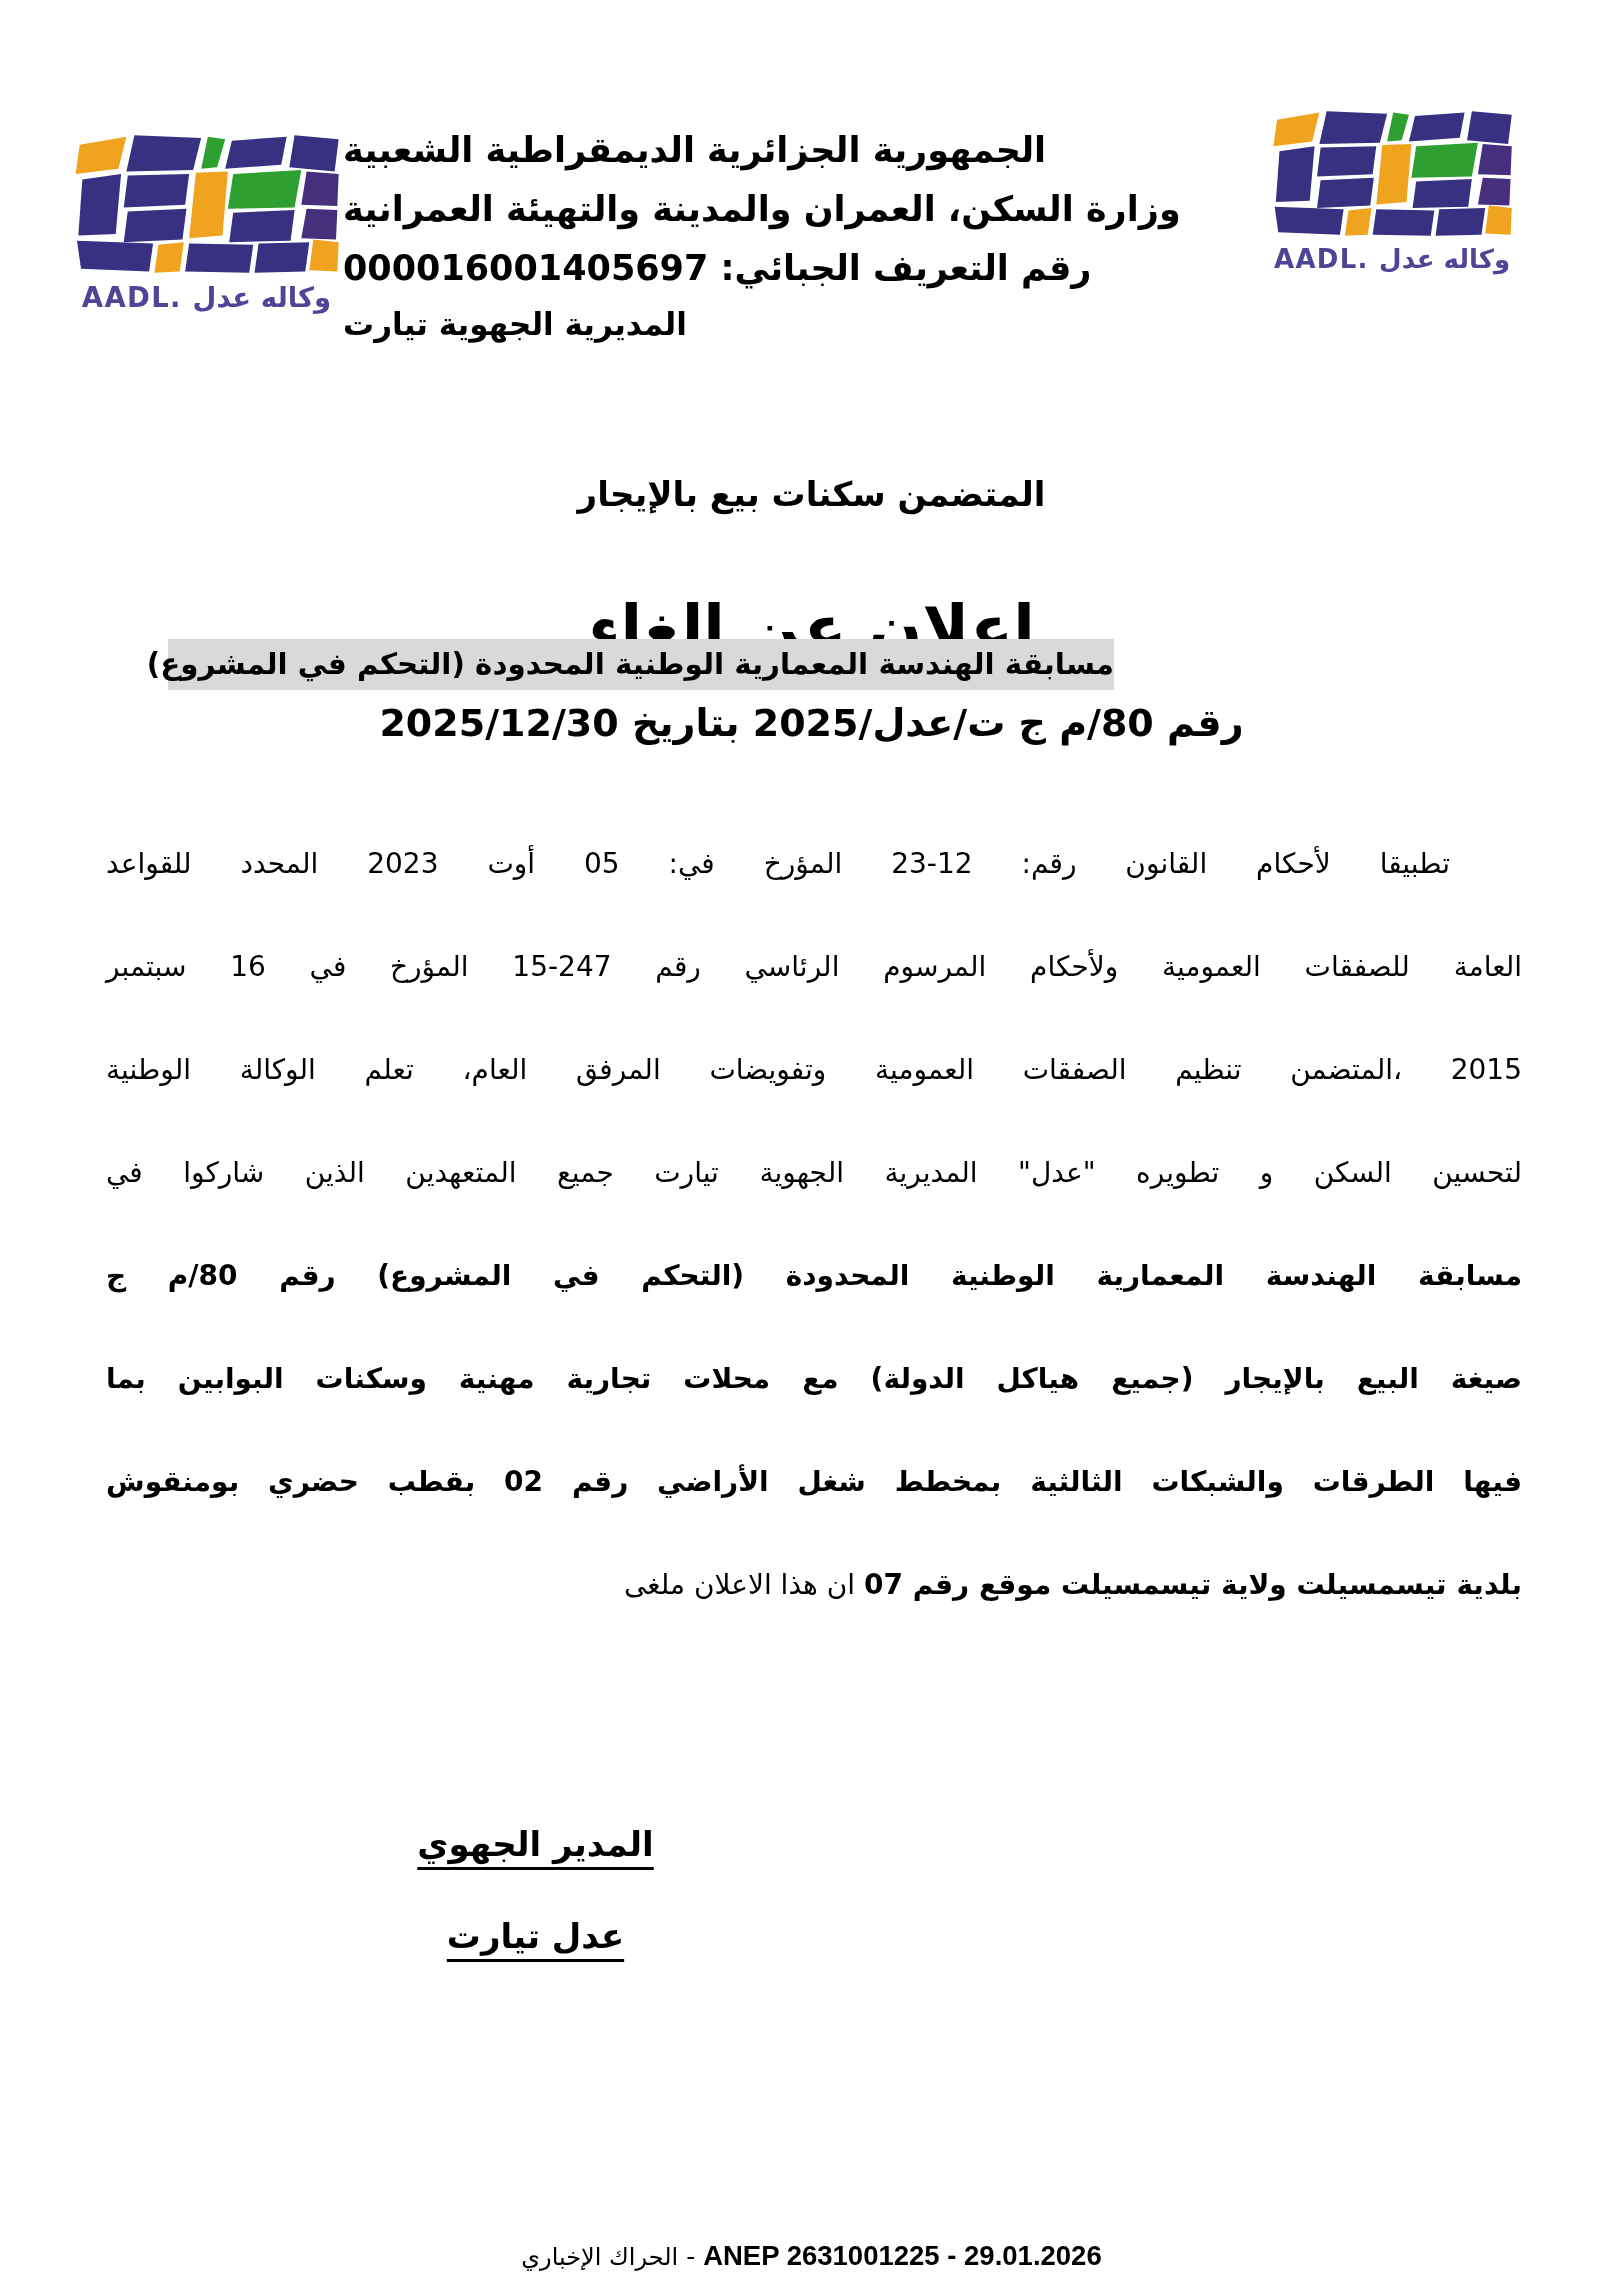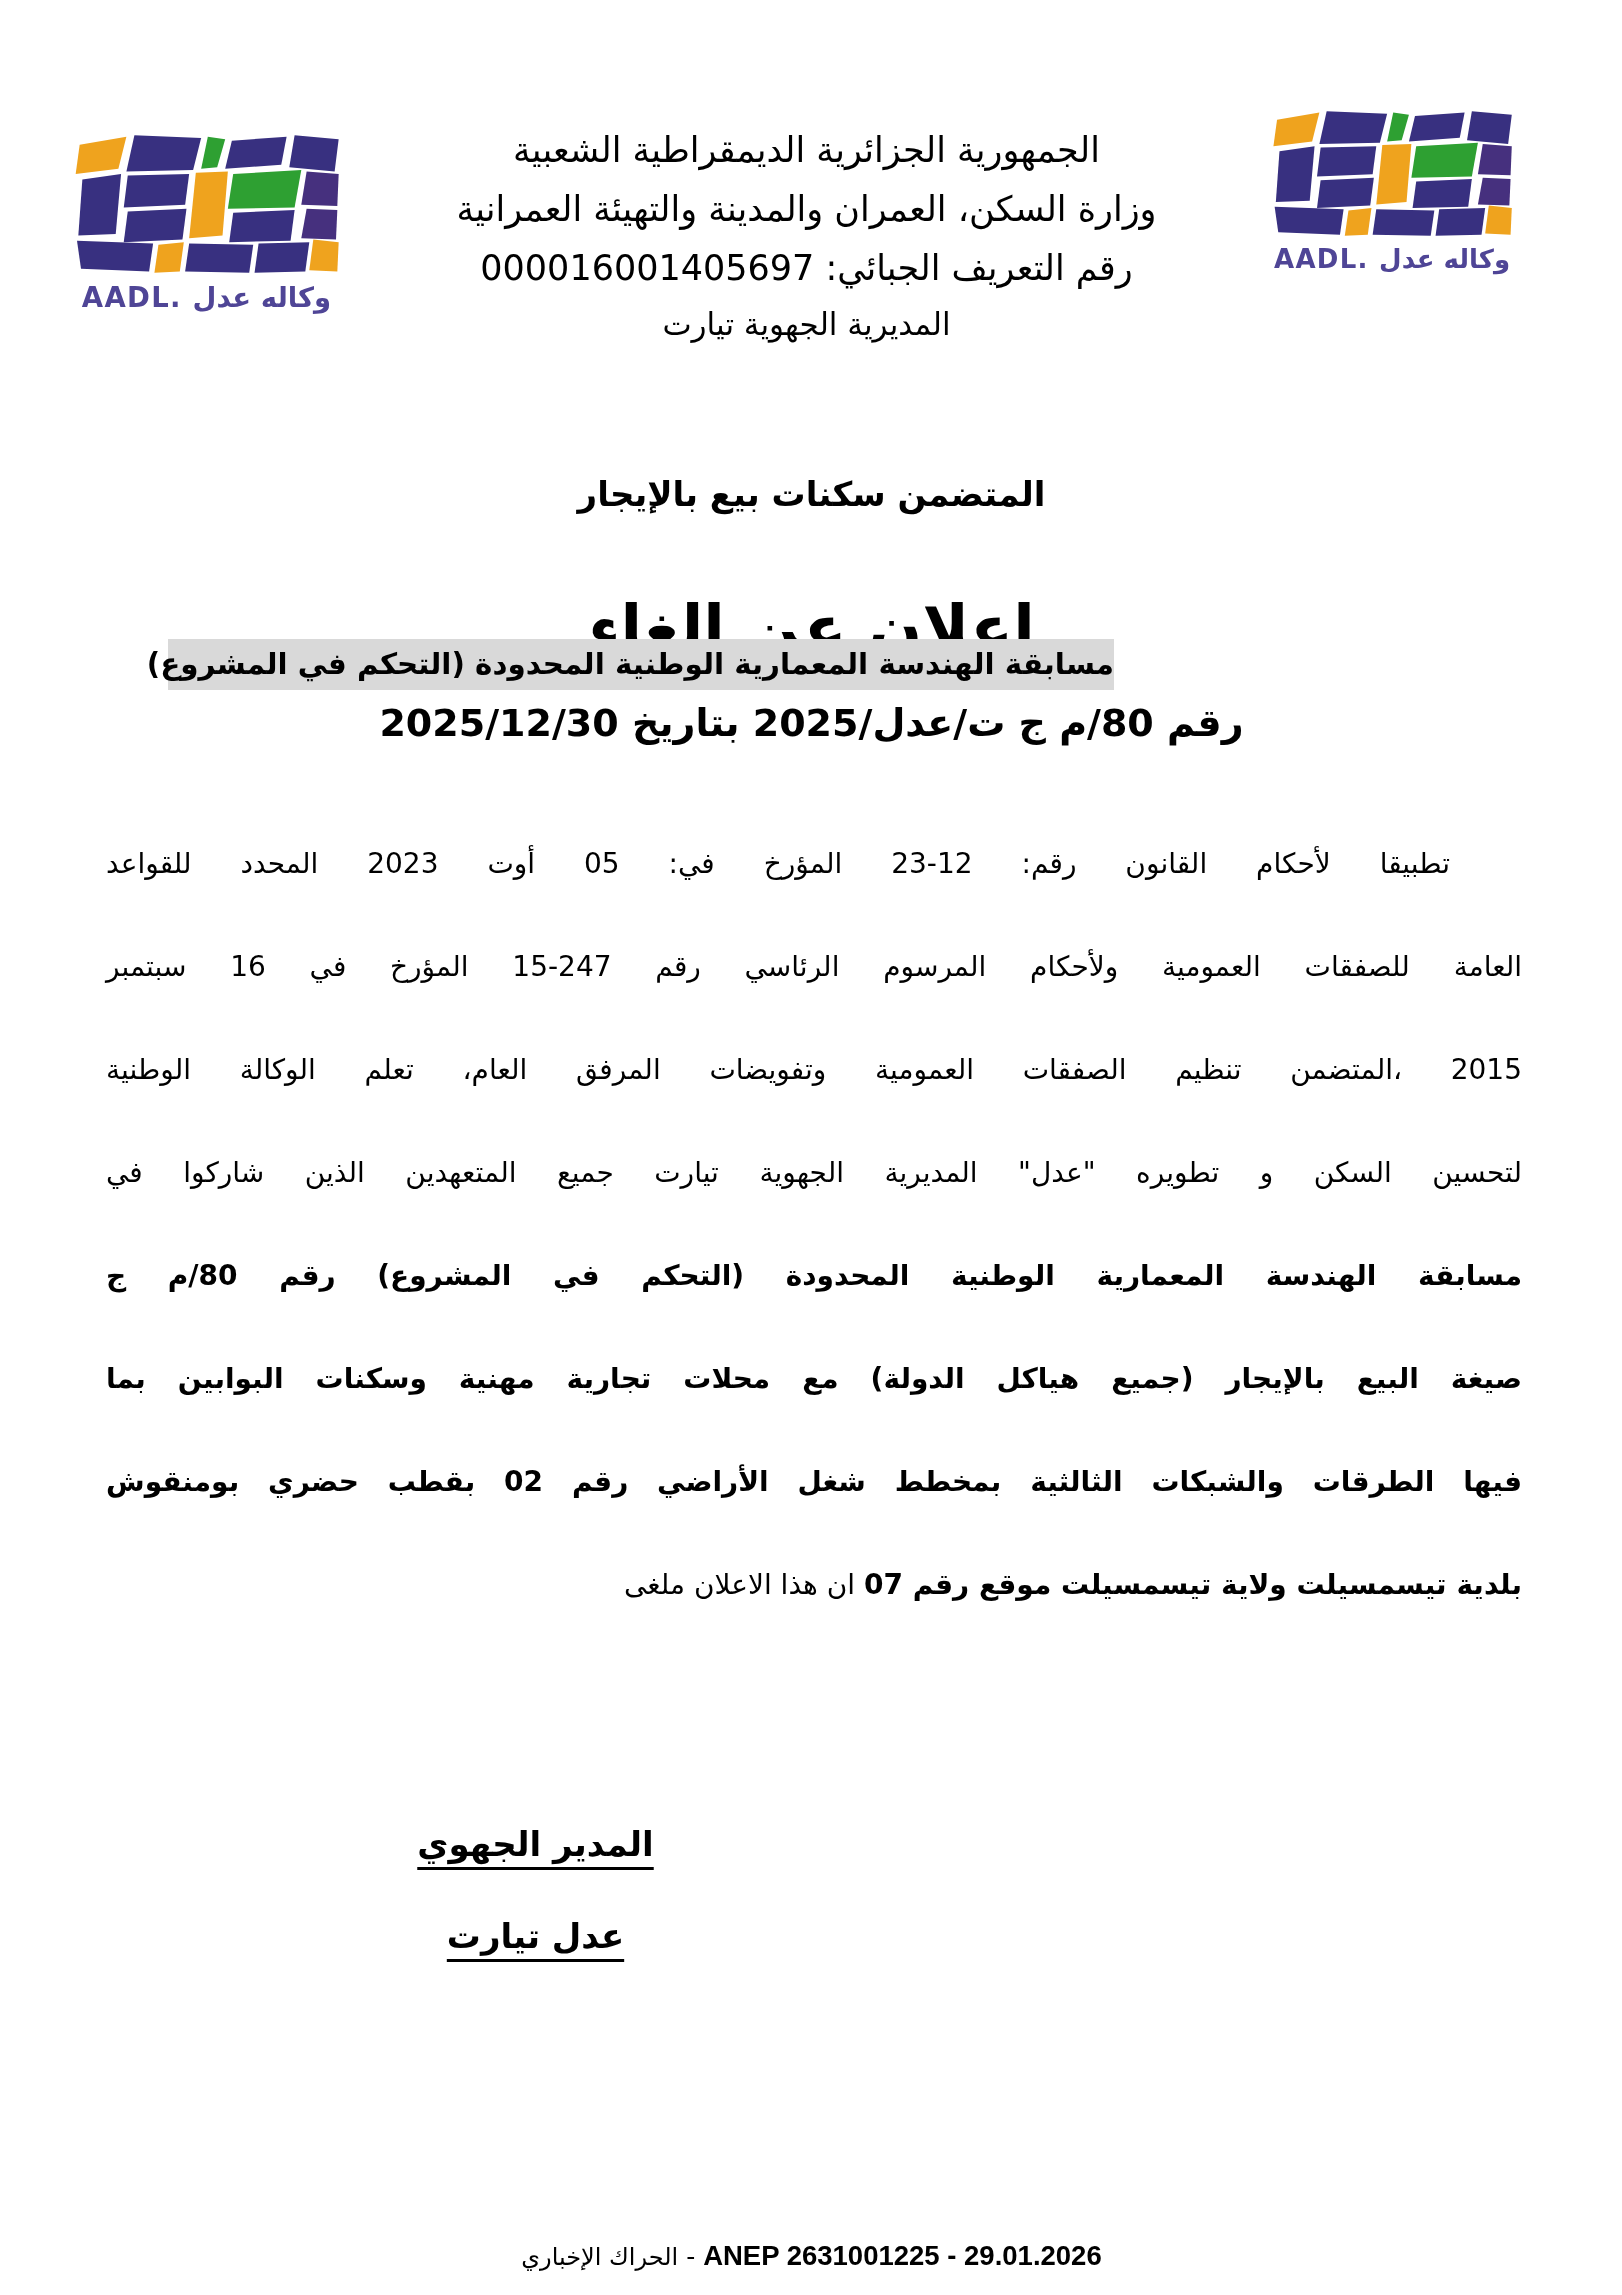--- a/index.html
+++ b/index.html
@@ -29,21 +29,21 @@
     white-space:nowrap;
   }
   .logo-right .logo-caption{font-size:26px;}
   .tile-indigo{fill:var(--tile_indigo,#383080);}
   .tile-purple{fill:var(--tile_purple,#46307e);}
   .tile-yellow{fill:var(--tile_yellow,#efa31e);}
   .tile-green{fill:var(--tile_green,#2ea032);}
   
   .header-block{
     position:absolute;left:343px;right:353px;top:121px;
-    text-align:center;font-weight:normal;
+    text-align:left;font-weight:bold;
   }
   .header-line{font-size:35px;line-height:59px;white-space:nowrap;}
   .header-line.small{font-size:31px;line-height:52px;}
   
   .program-line{
     position:absolute;left:0;right:0;top:458px;
     text-align:center;font-weight:bold;font-size:34px;line-height:72px;
   }
   .main-title{
     position:absolute;left:0;right:0;top:576px;margin:0;

